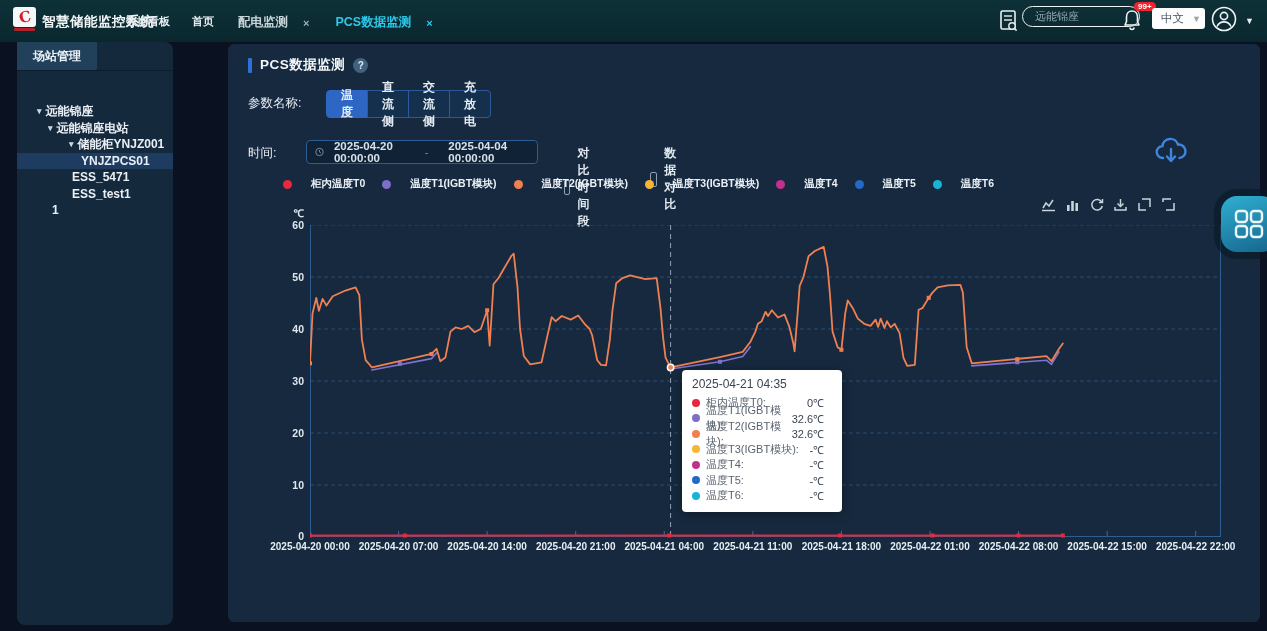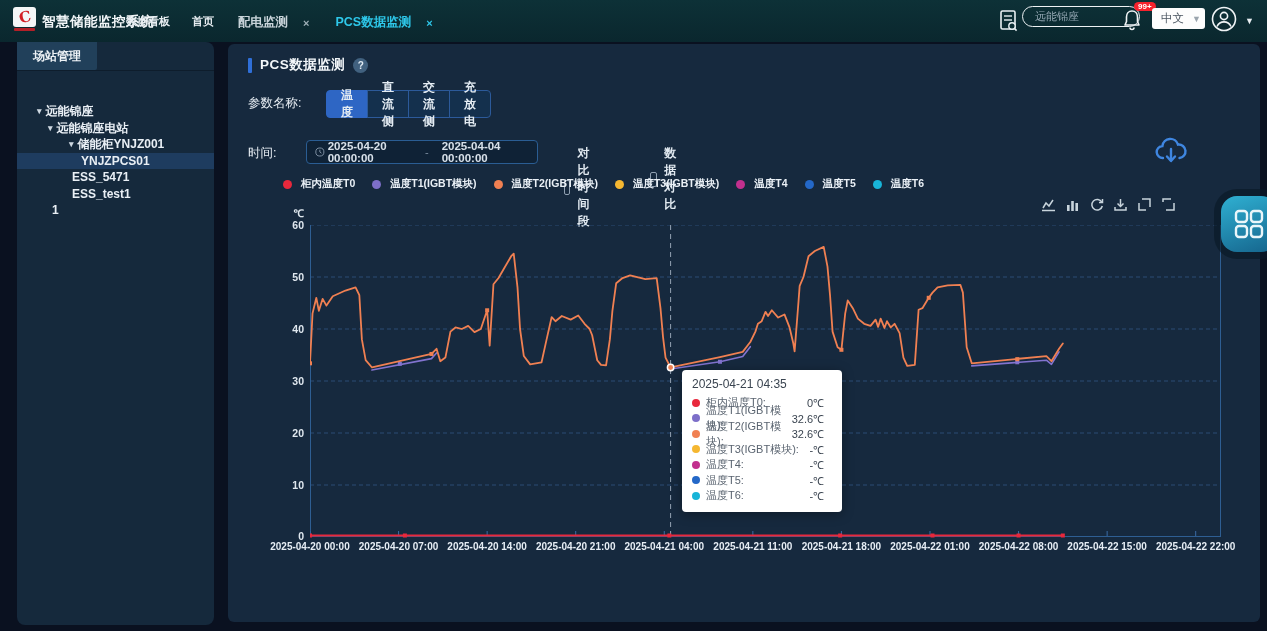--- a/index.html
+++ b/index.html
@@ -28,21 +28,21 @@
                padding:0 12px;outline:none;font-family:"Liberation Sans",sans-serif;}
   .bell{position:absolute;left:1122px;top:9px;width:20px;height:22px;}
   .badge{position:absolute;left:1134px;top:2px;background:#f5222d;color:#fff;font-size:8px;font-weight:bold;
          border-radius:7px;padding:0 4px;line-height:9px;}
   .lang{position:absolute;left:1152px;top:8px;width:44px;height:21px;background:#fdfdfd;border-radius:3px;
         color:#4a5560;font-size:11.5px;display:flex;align-items:center;padding-left:9px;cursor:pointer;}
   .lang .chev{margin-left:8px;color:#9aa4ad;font-size:9px;}
   .avatar{position:absolute;left:1211px;top:6px;width:26px;height:26px;}
   .caret{position:absolute;left:1245px;top:16px;color:#e8eef2;font-size:9px;}
   
-  .sidebar{position:absolute;left:17px;top:42px;width:197px;height:583px;background:#15293c;
+  .sidebar{position:absolute;left:17px;top:42px;width:156px;height:583px;background:#15293c;
            border-radius:0 8px 8px 8px;}
   .side-tab{position:absolute;left:0;top:0;width:80px;height:28px;background:#21405a;
             color:#eef3f7;font-size:12px;font-weight:bold;display:flex;align-items:center;
             justify-content:center;border-radius:0 0 2px 0;cursor:pointer;}
   .side-divider{position:absolute;left:0;top:28px;width:100%;height:1px;background:#0e1d2c;}
   .side-search{position:absolute;left:10px;top:33px;width:172px;height:21px;background:#0e2030;
                border:1px solid #23415c;border-radius:4px;display:flex;align-items:center;padding:0 7px;box-sizing:border-box;}
   .side-search input{flex:1;background:transparent;border:none;outline:none;color:#c6d2dc;
                      font-size:11.5px;font-family:"Liberation Sans",sans-serif;margin-left:6px;width:120px;}
   .side-search input::placeholder{color:#5d7288;}
@@ -64,31 +64,31 @@
   .param-btn{height:26px;padding:0 14px;display:flex;align-items:center;justify-content:center;
              color:#e4ecf3;font-size:12px;font-weight:bold;border:1px solid #2c5a9a;background:#14304d;
              margin-left:-1px;cursor:pointer;}
   .param-btn:first-child{border-radius:4px 0 0 4px;margin-left:0;}
   .param-btn:last-child{border-radius:0 4px 4px 0;}
   .param-btn.active{background:#2e66c4;border-color:#2e66c4;}
   .time-row{position:absolute;left:20px;top:96px;height:26px;display:flex;align-items:center;}
   .date-picker{position:absolute;left:58px;top:0;width:232px;height:24px;background:#0f2236;
                border:1px solid #2a5d93;border-radius:4px;display:flex;align-items:center;
                padding:0 8px;box-sizing:border-box;cursor:pointer;}
-  .date-text{color:#d8e1ea;font-size:11.5px;font-weight:600;margin-left:3px;}
+  .date-text{color:#d8e1ea;font-size:11.5px;font-weight:600;margin-left:10px;}
   .date-sep{color:#7c8ea0;font-size:11px;margin:0 10px;}
   .cb{display:flex;align-items:center;gap:7px;cursor:pointer;}
   .cb-box{width:13px;height:13px;border:1px solid #90a0b2;border-radius:2px;background:transparent;}
   .cb-label{color:#e2eaf1;font-size:12px;font-weight:600;}
   .cb1{position:absolute;left:316px;top:5px;}
   .cb2{position:absolute;left:402px;top:5px;}
   .cloud-btn{position:absolute;left:925px;top:90px;width:36px;height:34px;cursor:pointer;}
   
   .legend{position:absolute;left:55px;top:133px;display:flex;gap:17px;align-items:center;}
-  .lg-item{display:flex;align-items:center;gap:9px;cursor:pointer;}
+  .lg-item{display:flex;align-items:center;gap:19px;cursor:pointer;}
   .lg-dot{width:9px;height:9px;border-radius:50%;}
   .lg-label{color:#eaf0f6;font-size:10.5px;font-weight:bold;}
   
   .toolbox{position:absolute;left:813px;top:153px;display:flex;gap:9px;}
   .tb-icon{width:15px;height:15px;cursor:pointer;}
   .y-unit{position:absolute;left:28px;top:162px;width:48px;text-align:right;color:#dfe7ee;
           font-size:10.5px;font-weight:600;}
   .y-label{position:absolute;left:28px;width:48px;text-align:right;color:#dfe7ee;font-size:10.5px;font-weight:600;}
   .x-label{position:absolute;top:497px;width:96px;text-align:center;color:#e6edf4;font-size:10px;font-weight:600;}
   .plot{position:absolute;left:82px;top:181px;}

